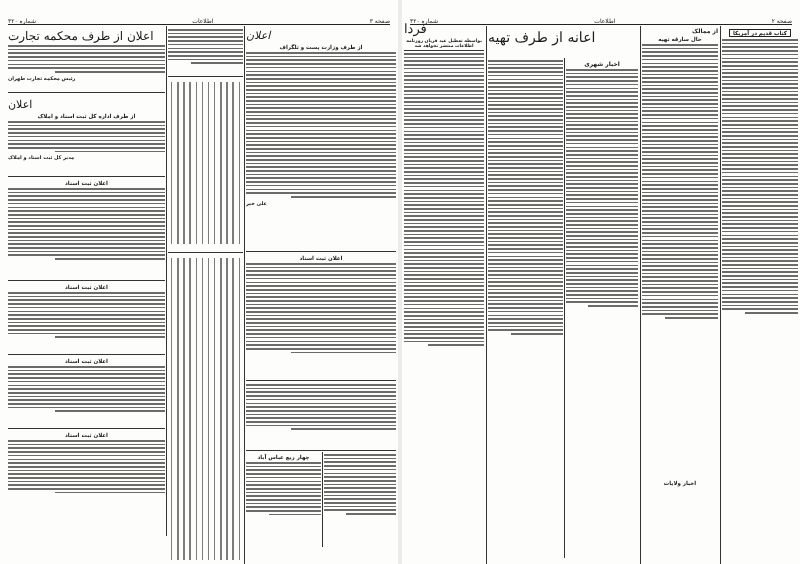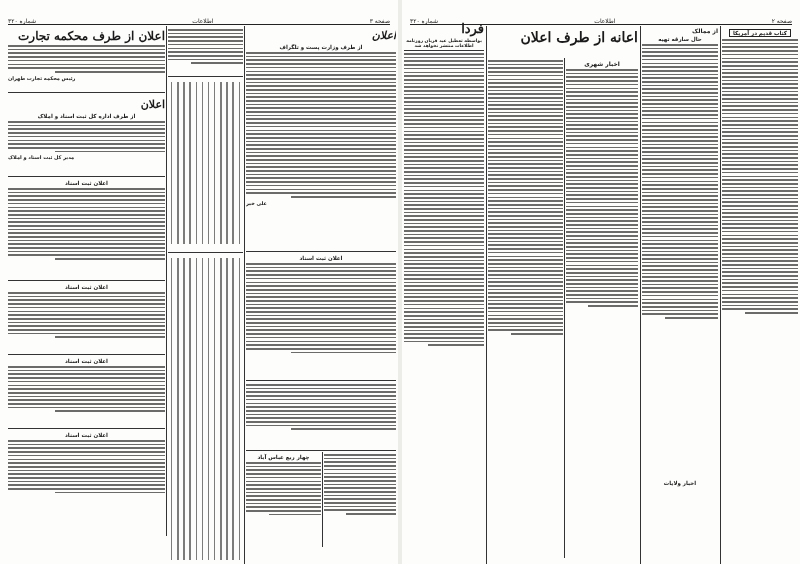--- a/index.html
+++ b/index.html
@@ -8,21 +8,21 @@
   .page { position:absolute; top:0; height:564px; background:#fdfdfb; }
   .page.left { left:0; width:398px; }
   .page.right { left:402px; width:398px; }
   .gutter { position:absolute; left:398px; top:0; width:4px; height:564px; background:#ecece8; }
   .header { position:absolute; top:14px; left:8px; right:8px; height:10px; font-size:6px;
             display:flex; justify-content:space-between; align-items:flex-end; direction:rtl; }
   .header-rule { position:absolute; top:24px; left:8px; right:8px; border-top:1.5px solid #222; }
   .col { position:absolute; overflow:hidden; direction:rtl; }
   .vrule { position:absolute; border-left:1px solid #333; }
   .hrule { position:absolute; border-top:1px solid #333; }
-  .headline { font-family:"DejaVu Serif", serif; font-weight:bold; text-align:right; margin:2px 0 2px; }
+  .headline { font-family:"DejaVu Serif", serif; font-weight:normal; text-align:left; margin:2px 0 2px; }
   .subhead { font-size:5.5px; font-weight:bold; text-align:center; margin:2px 0; }
   .boxed { border:1px solid #222; display:inline-block; padding:0 3px; }
   .lines { margin-top:2px; }
   .line { height:1.6px; background:#3a3a3a; margin:2.1px 0; opacity:.75; }
   .line.short { width:70%; margin-right:0; margin-left:auto; }
   .vlines { display:flex; flex-direction:row-reverse; justify-content:space-between; height:100%; padding:4px 3px; box-sizing:border-box; }
   .vline { width:1.4px; background:#444; opacity:.7; }
   .sig { font-size:5px; font-weight:bold; text-align:left; margin-top:2px; }
   .label6 { font-size:6px; }
 </style>
@@ -445,21 +445,21 @@
       <div class="line"></div>
         <div class="line"></div>
         <div class="line"></div>
         <div class="line"></div>
         <div class="line short"></div>
     </div>
   </div>
   <div class="vrule" style="left:84px;top:26px;height:538px;"></div>
 
   <div class="col" style="left:86px;top:27px;width:150px;height:30px;">
-    <div class="headline" style="font-size:14px;">اعانه از طرف اعلان</div>
+    <div class="headline" style="font-size:14px;">اعانه از طرف تهیه</div>
   </div>
   <div class="col" style="left:86px;top:58px;width:75px;height:500px;">
     <div class="lines">
       <div class="line"></div>
         <div class="line"></div>
         <div class="line"></div>
         <div class="line"></div>
         <div class="line"></div>
       <div class="line"></div>
         <div class="line"></div>

